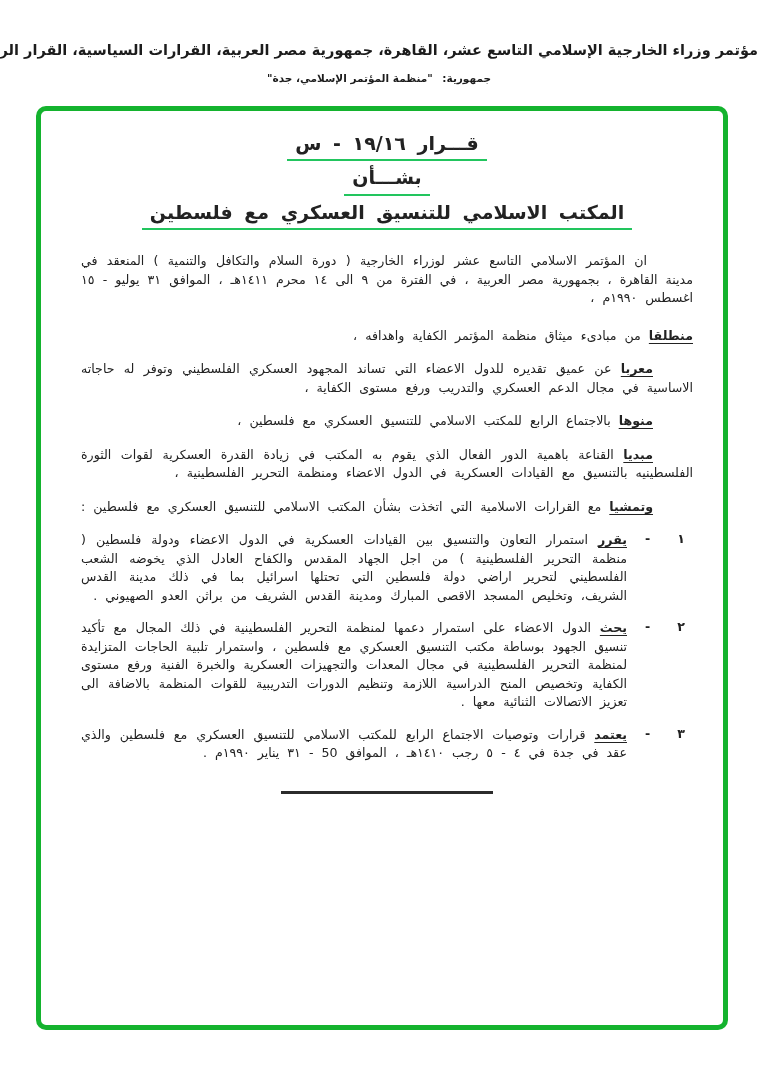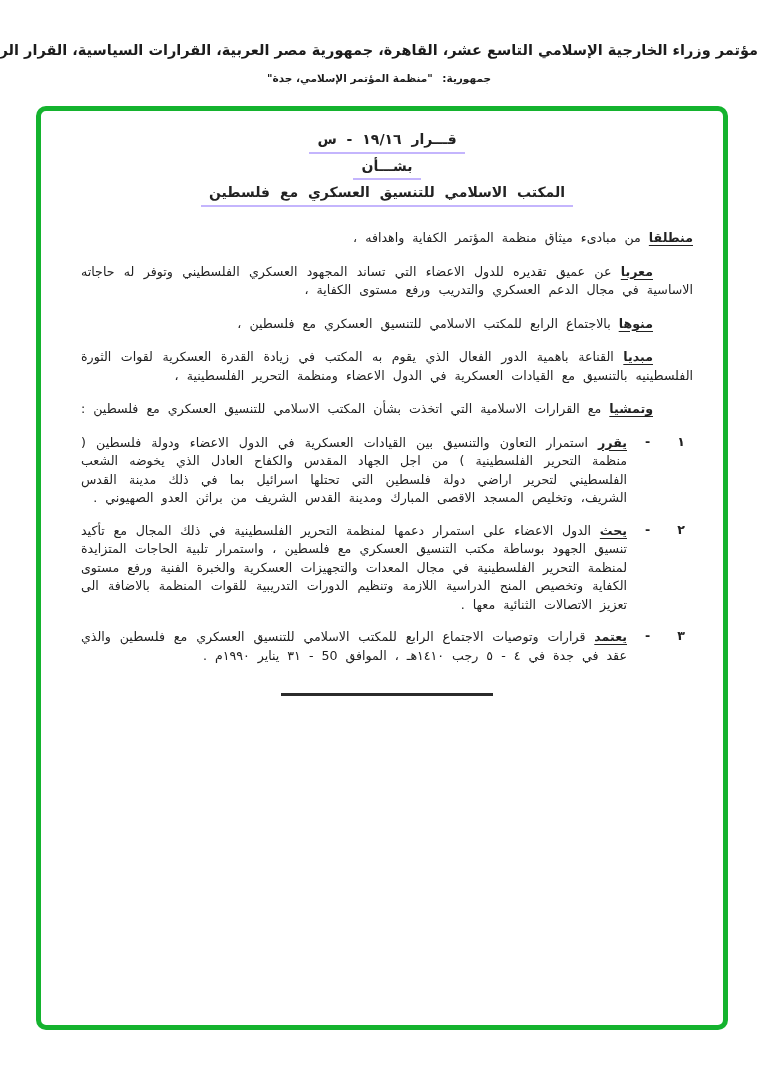--- a/index.html
+++ b/index.html
@@ -40,23 +40,23 @@
   
   .doc {
     direction: rtl;
     padding: 14px 30px 0 40px;
     font-size: 12.6px;
     color: #222;
   }
   .doc-title { text-align: center; margin: 4px 0 20px; line-height: 1.55; }
   .doc-title .t {
     display: inline-block;
-    border-bottom: 2px solid #c4b5fd;
+    border-bottom: 2px solid #22c55e;
     padding: 0 8px 1px;
-    font-size: 14px; font-weight: bold;
+    font-size: 19px; font-weight: bold;
     letter-spacing: 1px; word-spacing: 5px;
     margin-bottom: 2px;
   }
 
   .para {
     text-align: justify;
     line-height: 18.5px;
     margin: 0 0 15px;
     word-spacing: 4px;
   }
@@ -98,20 +98,23 @@
 
 <div class="frame">
   <div class="doc">
 
     <div class="doc-title">
       <div><span class="t">قـــرار ١٩/١٦ - س</span></div>
       <div><span class="t">بشـــأن</span></div>
       <div><span class="t">المكتب الاسلامي للتنسيق العسكري مع فلسطين</span></div>
     </div>
 
+    <div class="para ind1">
+      <span class="lead"></span><span>ان المؤتمر الاسلامي التاسع عشر لوزراء الخارجية ( دورة السلام والتكافل والتنمية ) المنعقد في مدينة القاهرة ، بجمهورية مصر العربية ، في الفترة من ٩ الى ١٤ محرم ١٤١١هـ ، الموافق ٣١ يوليو - ١٥ اغسطس ١٩٩٠م ،</span>
+    </div>
 
     <div class="para">
       <span class="lead">منطلقا</span><span> من مبادىء ميثاق منظمة المؤتمر الكفاية واهدافه ،</span>
     </div>
 
 
     <div class="para ind2">
       <span class="lead">معربا</span><span> عن عميق تقديره للدول الاعضاء التي تساند المجهود العسكري الفلسطيني وتوفر له حاجاته الاساسية في مجال الدعم العسكري والتدريب ورفع مستوى الكفاية ،</span>
     </div>
 

